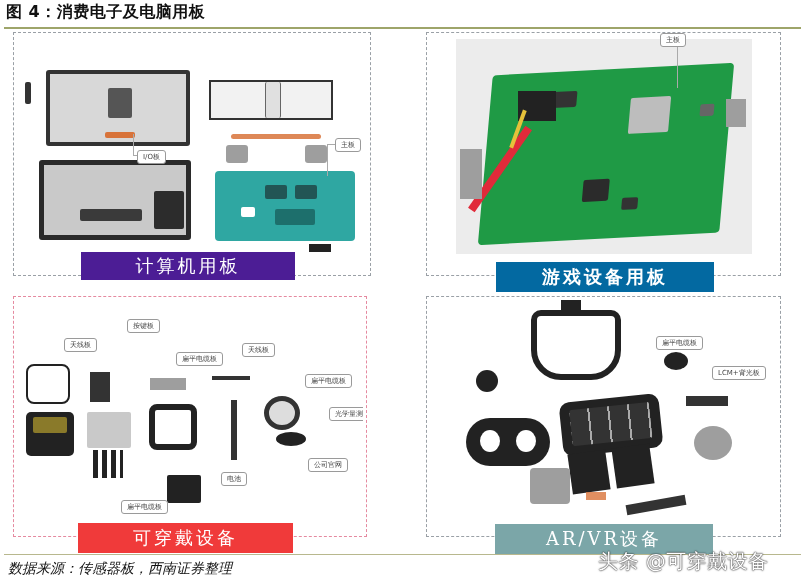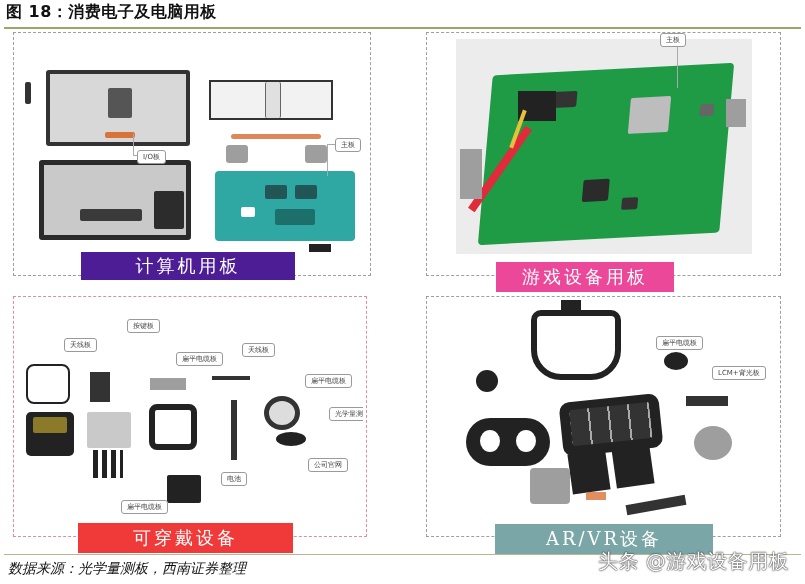--- a/index.html
+++ b/index.html
@@ -34,21 +34,21 @@
   .chip.silver { background: #c8c8c8; }
   .orange { background: #d8733a; }
   .black { background: #222; }
   .dark { background: #333; }
   .gray { background: #9e9e9e; }
   .silver { background: #d5d5d5; }
 </style>
 </head>
 <body>
 
-<div class="fig-title">图 18：消费电子及电脑用板</div>
+<div class="fig-title">图 4：消费电子及电脑用板</div>
 <div class="top-rule"></div>
 
 <div class="quad" style="left:13px; top:32px; width:358px; height:244px;">
   <div class="frame"></div>
   <div class="photo" style="left:8px; top:6px; width:342px; height:226px;">
 
     <div class="dev dark" style="left:4px; top:44px; width:6px; height:22px; border-radius:2px;"></div>
 
     <div class="dev tablet-back" style="left:25px; top:32px; width:144px; height:76px;">
       <div class="chip dark" style="left:58px; top:14px; width:24px; height:30px; background:#555;"></div>
@@ -96,21 +96,21 @@
     </div>
     <div class="dev" style="left:62px; top:52px; width:38px; height:30px; background:#222;"></div>
     <div class="dev" style="left:40px; top:80px; width:8px; height:100px; background:#e12a3a; transform:rotate(35deg);"></div>
     <div class="dev" style="left:60px; top:70px; width:4px; height:40px; background:#e6c13a; transform:rotate(20deg);"></div>
     <div class="dev gray" style="left:4px; top:110px; width:22px; height:50px;"></div>
     <div class="dev gray" style="left:270px; top:60px; width:20px; height:28px;"></div>
     <div class="leader" style="left:221px; top:5px; width:8px; height:44px;"></div>
   </div>
   <div class="callout" style="left:234px; top:1px;">主板</div>
 </div>
-<div class="q-label" style="left:496px; top:262px; width:178px; height:30px; background:#ec4899;">游戏设备用板</div>
+<div class="q-label" style="left:496px; top:262px; width:218px; height:30px; background:#0369a1;font-weight:bold;">游戏设备用板</div>
 
 <div class="quad pink" style="left:13px; top:296px; width:354px; height:241px;">
   <div class="frame"></div>
   <div class="photo" style="left:4px; top:4px; width:346px; height:226px;">
     <div class="dev" style="left:9px; top:64px; width:44px; height:40px; border:2px solid #222; border-radius:8px;"></div>
     <div class="dev black" style="left:9px; top:112px; width:48px; height:44px; border-radius:5px;">
       <div class="chip" style="left:7px; top:5px; width:34px; height:16px; background:#8a7a2a;"></div>
     </div>
     <div class="dev dark" style="left:73px; top:72px; width:20px; height:30px;"></div>
     <div class="dev silver" style="left:70px; top:112px; width:44px; height:36px; border-radius:2px; background:#c9c9c9;"></div>
@@ -157,14 +157,14 @@
     <div class="dev dark" style="left:250px; top:96px; width:42px; height:10px;"></div>
     <div class="dev gray" style="left:258px; top:126px; width:38px; height:34px; border-radius:50%;"></div>
     <div class="dev dark" style="left:190px; top:200px; width:60px; height:10px; transform:rotate(-10deg);"></div>
     <div class="callout" style="left:220px; top:36px;">扁平电缆板</div>
     <div class="callout" style="left:276px; top:66px;">LCM+背光板</div>
   </div>
 </div>
 <div class="q-label" style="left:495px; top:524px; width:218px; height:30px; background:#7ba6a8;">AR/VR设备</div>
 
 <div class="bottom-rule"></div>
-<div class="source">数据来源：光学量测板，西南证券整理</div>
-<div class="watermark">头条 @游戏设备用板</div>
+<div class="source">数据来源：传感器板，西南证券整理</div>
+<div class="watermark">头条 @可穿戴设备</div>
 
 </body></html>

